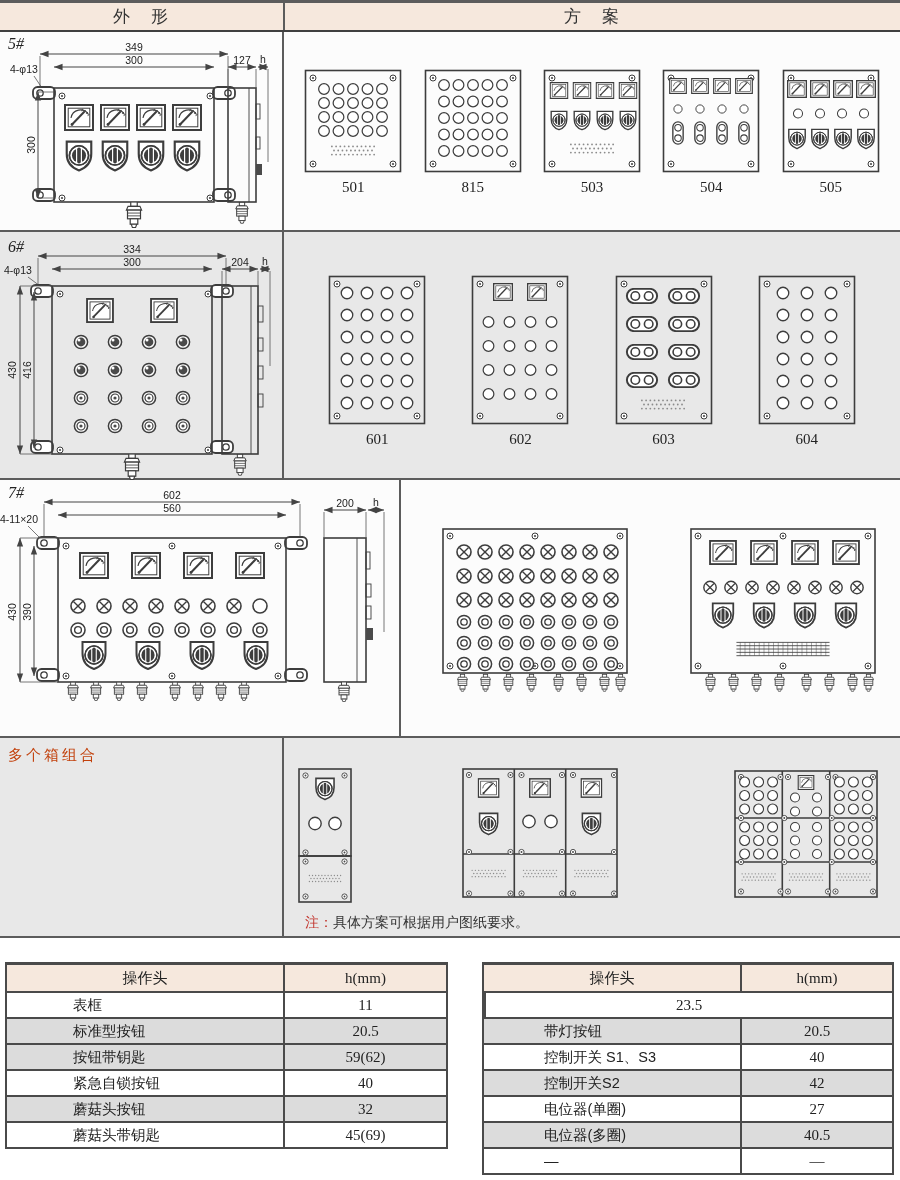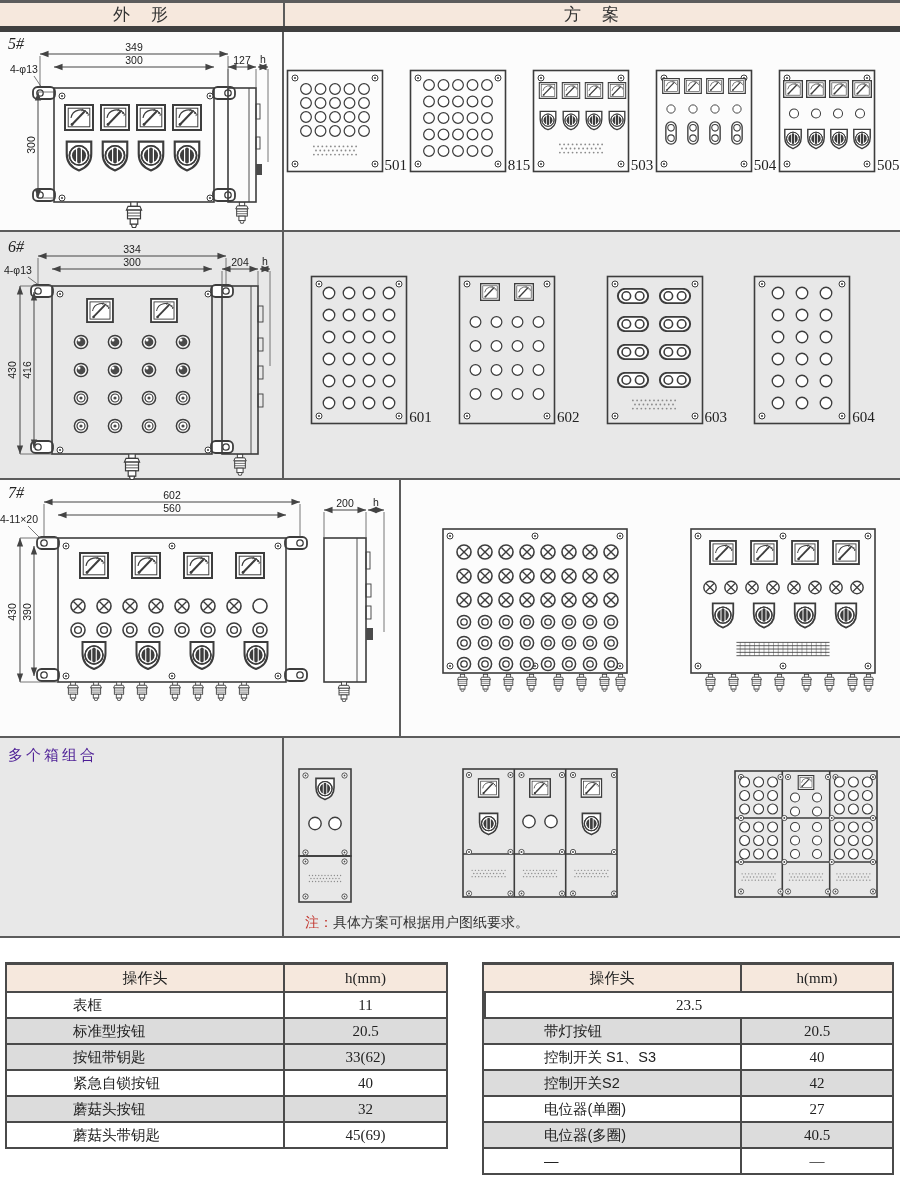--- a/index.html
+++ b/index.html
@@ -1,33 +1,33 @@
 <!DOCTYPE html>
 <html><head>
 <meta charset="utf-8">
 <style>
 *{margin:0;padding:0;box-sizing:border-box}
 html,body{width:900px;height:1180px}
 body{position:relative;background:#fff;font-family:"Liberation Sans","DejaVu Sans",sans-serif;color:#222;overflow:hidden}
 .band{position:absolute;left:0;width:900px}
-.hdr{top:0;height:32px;background:#f6e8dd;border-top:3px solid #5c5c5c;border-bottom:6px solid #404040;display:flex}
+.hdr{top:0;height:32px;background:#f6e8dd;border-top:3px solid #5c5c5c;border-bottom:2px solid #404040;display:flex}
 .hdr .hcell{display:flex;align-items:center;justify-content:center;font-size:17px;color:#333;letter-spacing:2px}
 .hdr .hc1{width:283px}
 .hdr .hc2{flex:1;border-left:2px solid #5c5c5c}
 .sec{position:absolute;left:0;width:900px;border-bottom:2px solid #5c5c5c}
 .sec5{top:32px;height:200px;background:#fcfcfc}
 .sec6{top:232px;height:248px;background:#e8e8e8}
 .sec7{top:480px;height:258px;background:#fcfcfc}
 .secC{top:738px;height:200px;background:#e8e8e8}
 .tarea{top:938px;height:242px;background:#fff}
 .vdiv{position:absolute;top:0;bottom:0;width:2px;background:#5c5c5c}
 .seclabel{position:absolute;font-family:"Liberation Serif","DejaVu Serif",serif;font-style:italic;font-size:16px;color:#222}
-.combolabel{position:absolute;font-size:15px;letter-spacing:3px;color:#4c1d95}
+.combolabel{position:absolute;font-size:15px;letter-spacing:3px;color:#c2410c}
 .schemes{position:absolute;display:flex;justify-content:space-evenly;align-items:flex-start}
-.scheme{display:flex;flex-direction:row;align-items:flex-end}
+.scheme{display:flex;flex-direction:column;align-items:center}
 .scheme .num{margin-top:5px;font-family:"Liberation Serif","DejaVu Serif",serif;font-size:15px;color:#222}
 .note{position:absolute;font-size:14px;color:#333}
 .note .red{color:#c2342c}
 svg{display:block;overflow:visible}
 .pnl{fill:none;stroke:#3d3d3d;stroke-width:1.6}
 .ln{stroke:#3d3d3d;stroke-width:1.6;fill:none}
 .thin{stroke:#3d3d3d;stroke-width:0.9;fill:none}
 .dl{stroke:#444;stroke-width:1;marker-start:url(#arr);marker-end:url(#arr)}
 .xl{stroke:#555;stroke-width:0.8}
 .dt{font-family:"Liberation Sans","DejaVu Sans",sans-serif;font-size:10.5px;fill:#222;text-anchor:middle}
@@ -928,21 +928,21 @@
     <div class="trow">
         <div class="tc1">表框</div>
         <div class="tc2">11</div>
       </div>
     <div class="trow alt">
         <div class="tc1">标准型按钮</div>
         <div class="tc2">20.5</div>
       </div>
     <div class="trow alt">
         <div class="tc1">按钮带钥匙</div>
-        <div class="tc2">33(62)</div>
+        <div class="tc2">59(62)</div>
       </div>
     <div class="trow">
         <div class="tc1">紧急自锁按钮</div>
         <div class="tc2">40</div>
       </div>
     <div class="trow alt">
         <div class="tc1">蘑菇头按钮</div>
         <div class="tc2">32</div>
       </div>
     <div class="trow">

